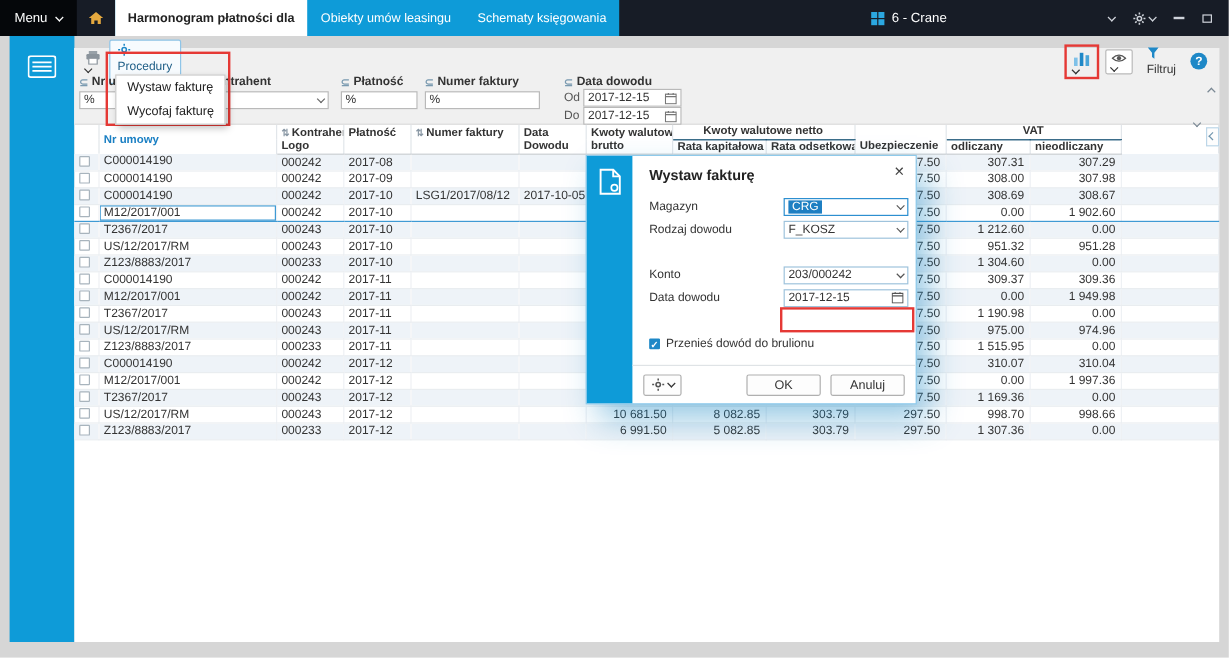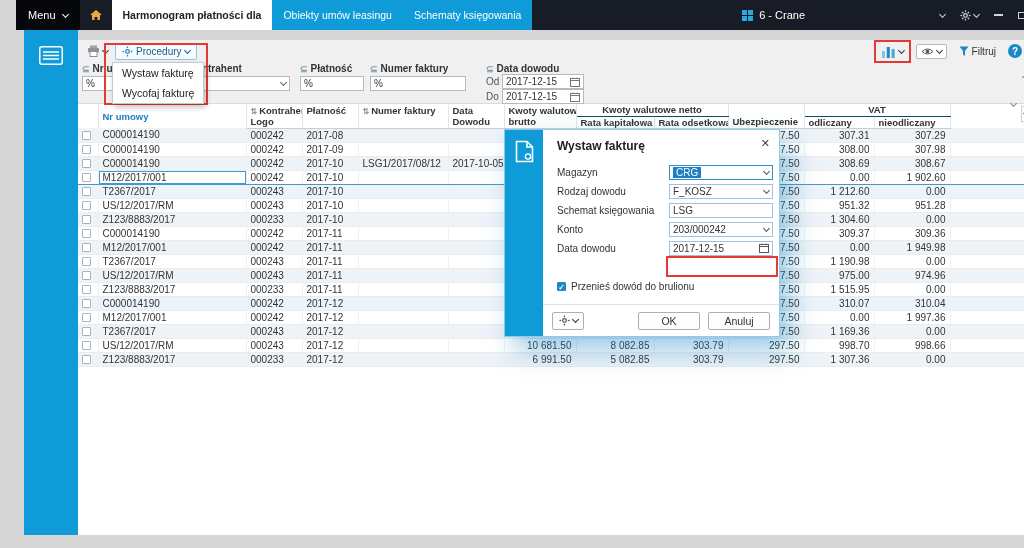--- a/index.html
+++ b/index.html
@@ -2,21 +2,21 @@
 <html><head>
 <meta charset="utf-8">
 <style>
   :root{
     --blue:#0e9bd8; --selblue:#1e7fc2; --red:#e53935;
     --darkbar:#171c26; --panel:#f0f0f0;
   }
   *{box-sizing:border-box;}
   html,body{margin:0;padding:0;}
   body{width:1024px;height:548px;background:#d6d6d6;font-family:"Liberation Sans",sans-serif;position:relative;overflow:hidden;}
-  .stage{position:absolute;inset:0;margin-left:16px;}
+  .stage{position:absolute;inset:0;}
 
   
   .navbar{position:absolute;left:0;top:0;width:1024px;height:30px;background:var(--darkbar);display:flex;align-items:stretch;color:#fff;font-size:11px;}
   .menu-btn{background:#05070a;display:flex;align-items:center;gap:7px;padding:0 12px;cursor:pointer;}
   .home-btn{width:32px;display:flex;align-items:center;justify-content:center;}
   .tabs{display:flex;background:var(--blue);}
   .tab{display:flex;align-items:center;padding:0 11px;font-size:10.5px;white-space:nowrap;}
   .tab.active{background:#fff;color:#222;font-weight:bold;}
   .nav-right{margin-left:auto;display:flex;align-items:center;gap:15px;padding-right:14px;color:#cfd3da;}
   .app-badge{display:flex;align-items:center;gap:6px;color:#fff;margin-right:120px;}
@@ -29,21 +29,21 @@
   .chev.left{transform:rotate(135deg);}
 
   
   .sidebar{position:absolute;left:8px;top:30px;width:54px;height:505px;background:var(--blue);}
   .side-ic{margin:16px auto 0;width:26px;display:flex;justify-content:center;cursor:pointer;}
 
   
   .content{position:absolute;left:62px;top:40px;width:954px;height:495px;background:#fff;}
   .graypanel{position:absolute;left:0;top:0;width:100%;height:64px;background:var(--panel);border-bottom:1px solid #dcdcdc;}
   .toolbar{position:absolute;left:0;top:0;width:100%;height:22px;display:flex;align-items:center;gap:4px;padding:0 6px;}
-  .tb-btn{display:flex;align-items:center;gap:3px;font-size:10px;color:#333;padding:1px 3px;cursor:pointer;}
+  .tb-btn{display:flex;gap:3px;font-size:10px;color:#333;padding:1px 3px;cursor:pointer;flex-direction:column;}
   .proc-btn{border:1px solid #8fc5e8;background:#f7fbfe;border-radius:2px;padding:2px 6px;color:#1d5d86;}
   .tb-right{margin-left:auto;display:flex;align-items:center;gap:9px;padding-right:4px;}
   .eye-btn{border:1px solid #b9b9b9;background:#fff;border-radius:2px;padding:2px 4px;}
   .chart-btn{outline:2px solid var(--red);outline-offset:2px;}
   .help{width:14px;height:14px;border-radius:50%;background:#1e88c7;color:#fff;font-weight:bold;font-size:10px;display:flex;align-items:center;justify-content:center;cursor:pointer;}
   .mini-chev{position:absolute;color:#7a8894;cursor:pointer;}
 
   
   .flabel{position:absolute;top:23px;font-weight:bold;color:#333;font-size:10px;display:flex;gap:3px;align-items:center;white-space:nowrap;}
   .opicon{color:#7a9ab0;font-size:9px;}
@@ -606,26 +606,20 @@
             <span class="chev"></span>
           </div>
       </div>
       <div class="m-row" style="top:53px">
         <span class="m-lab">Rodzaj dowodu</span>
         <div class="m-in">
             <span>F_KOSZ</span>
             <span class="chev"></span>
           </div>
       </div>
-      <div class="m-row" style="top:72px">
-        <span class="m-lab">Schemat księgowania</span>
-        <div class="m-in">
-            <span>LSG</span>
-          </div>
-      </div>
       <div class="m-row" style="top:91px">
         <span class="m-lab">Konto</span>
         <div class="m-in">
             <span>203/000242</span>
             <span class="chev"></span>
           </div>
       </div>
       <div class="m-row" style="top:110px">
         <span class="m-lab">Data dowodu</span>
         <div class="m-in">

